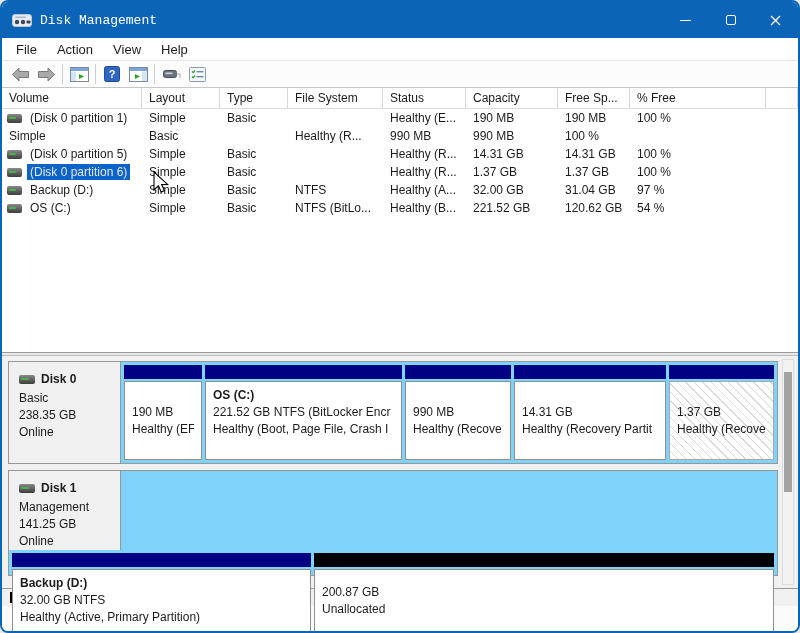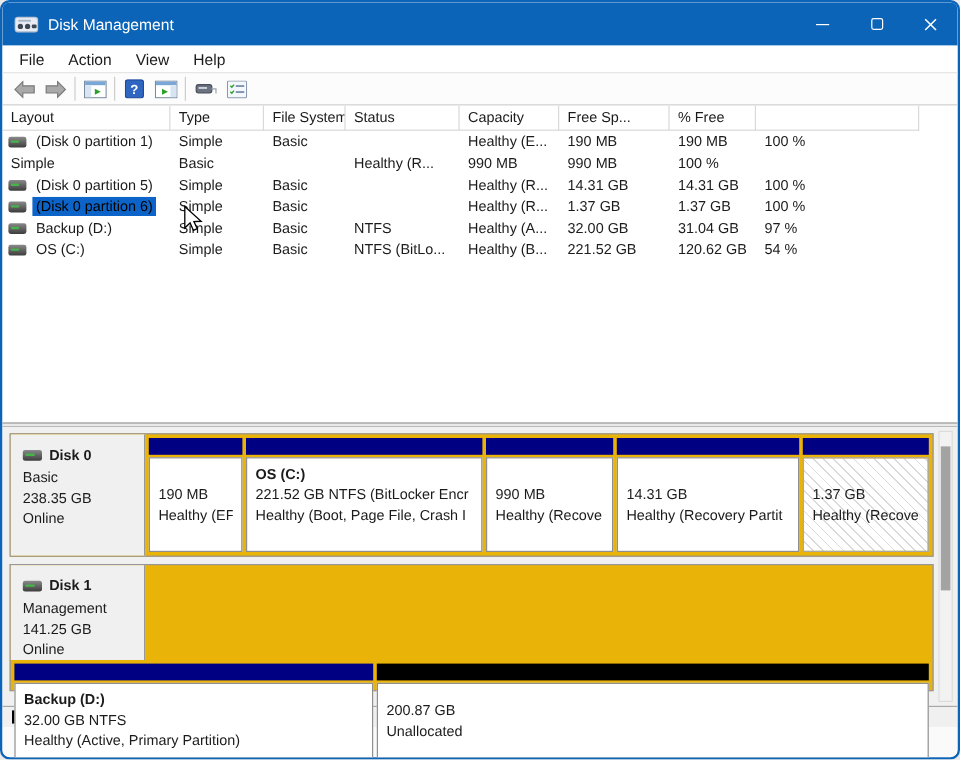--- a/index.html
+++ b/index.html
@@ -1,20 +1,20 @@
 <!DOCTYPE html>
 <html><head>
 <meta charset="utf-8">
 <style>
   * { margin:0; padding:0; box-sizing:border-box; }
   html,body { width:800px; height:633px; background:#e9e9e9; font-family:"Liberation Sans","DejaVu Sans",sans-serif; }
   .window { position:relative; width:800px; height:633px; border:2px solid #0b64b8; border-radius:8px; overflow:hidden; background:#fff; display:flex; flex-direction:column; }
 
   
-  .titlebar { height:36px; background:#0b64b8; display:flex; align-items:center; padding-left:10px; flex:0 0 auto; }
+  .titlebar { height:36px; background:#0b64b8; display:flex; align-items:center; padding-left:10px; flex:0 0 auto;font-family:Liberation Mono, monospace; }
   .title-text { color:#fff; font-size:13px; margin-left:8px; flex:1; }
   .win-controls { display:flex; height:36px; }
   .win-btn { width:45px; height:36px; display:flex; align-items:center; justify-content:center; }
   .glyph-min { width:11px; height:1px; background:#fff; }
   .glyph-max { width:10px; height:10px; border:1px solid #fff; border-radius:2px; }
 
   
   .menubar { height:22px; background:#fff; display:flex; align-items:center; padding-left:4px; font-size:13px; color:#1b1b1b; flex:0 0 auto; }
   .menu-item { padding:0 10px; height:22px; display:flex; align-items:center; }
 
@@ -27,28 +27,28 @@
   .table-pane { height:264px; background:#fff; flex:0 0 auto; overflow:hidden; }
   .tgrid { display:grid; grid-template-columns:140px 78px 68px 95px 83px 92px 72px 136px 1fr; align-items:center; }
   .thead { height:21px; font-size:12px; color:#1b1b1b; }
   .th { height:21px; display:flex; align-items:center; padding-left:7px; border-right:1px solid #d9d9d9; border-bottom:1px solid #d9d9d9; overflow:hidden; white-space:nowrap; }
   .trow { height:18px; font-size:12px; color:#1b1b1b; }
   .td { padding-left:7px; overflow:hidden; white-space:nowrap; }
   .vol-cell { display:flex; align-items:center; padding-left:5px; }
   .vol-icon { width:15px; height:9px; background:linear-gradient(#8a8a8a,#3c3c3c); border-radius:2px; margin-right:5px; position:relative; flex:0 0 auto; }
   .vol-icon::after { content:''; position:absolute; left:2px; top:3px; width:7px; height:2px; background:#46b44a; border-radius:1px; }
   .vol-label { padding:1px 3px; white-space:nowrap; overflow:hidden; }
-  .vol-label.sel { background:#0d64c8; color:#000000; }
+  .vol-label.sel { background:#0d64c8; color:#e5e5e5; }
 
   
   .splitter { height:4px; background:#e9e9e9; border-top:1px solid #9a9a9a; border-bottom:1px solid #b9b9b9; flex:0 0 auto; }
 
   
   .bottom-pane { height:232px; background:#f0f0f0; position:relative; padding:5px 20px 0 6px; flex:0 0 auto; }
-  .disk-row { display:flex; border:1px solid #979797; background:#eab308; margin-bottom:6px; }
+  .disk-row { display:flex; border:1px solid #979797; background:#7dd3fc; margin-bottom:6px; }
   .disk-row.r0 { height:103px; }
   .disk-row.r1 { height:106px;flex-direction:column; }
   .disk-info { width:112px; flex:0 0 auto; background:#f0f0f0; border-right:1px solid #979797; padding:9px 4px 0 10px; font-size:12px; line-height:17px; color:#1b1b1b; }
   .disk-name { display:flex; align-items:center; font-weight:bold; margin-bottom:2px; }
   .disk-icon { width:16px; height:9px; background:linear-gradient(#8a8a8a,#3c3c3c); border-radius:2px; margin-right:6px; position:relative; }
   .disk-icon::after { content:''; position:absolute; left:2px; top:3px; width:8px; height:2px; background:#46b44a; border-radius:1px; }
   .bands { flex:1; display:flex; gap:3px; padding:3px; min-width:0; }
   .part { display:flex; flex-direction:column; min-width:0; }
   .d0-p0{ width:78px; flex:0 0 auto; } .d0-p1{ width:197px; flex:0 0 auto; } .d0-p2{ width:106px; flex:0 0 auto; } .d0-p3{ width:152px; flex:0 0 auto; } .d0-p4{ flex:1; }
   .d1-p0{ width:299px; flex:0 0 auto; } .d1-p1{ flex:1; }
@@ -160,20 +160,21 @@
           <path d="M3 4.5 L4.2 5.7 L6 3.5" stroke="#2ba12b" stroke-width="1.2" fill="none"></path>
           <rect x="7.5" y="4" width="7" height="1.4" fill="#6f86a8"></rect>
           <path d="M3 9.5 L4.2 10.7 L6 8.5" stroke="#2ba12b" stroke-width="1.2" fill="none"></path>
           <rect x="7.5" y="9" width="7" height="1.4" fill="#6f86a8"></rect>
         </svg>
       </div>
   </div>
 
   <div class="table-pane">
     <div class="tgrid thead">
+      <div class="th">Volume</div>
       <div class="th">Layout</div>
       <div class="th">Type</div>
       <div class="th">File System</div>
       <div class="th">Status</div>
       <div class="th">Capacity</div>
       <div class="th">Free Sp...</div>
       <div class="th">% Free</div>
       <div class="th"></div>
     </div>
 

